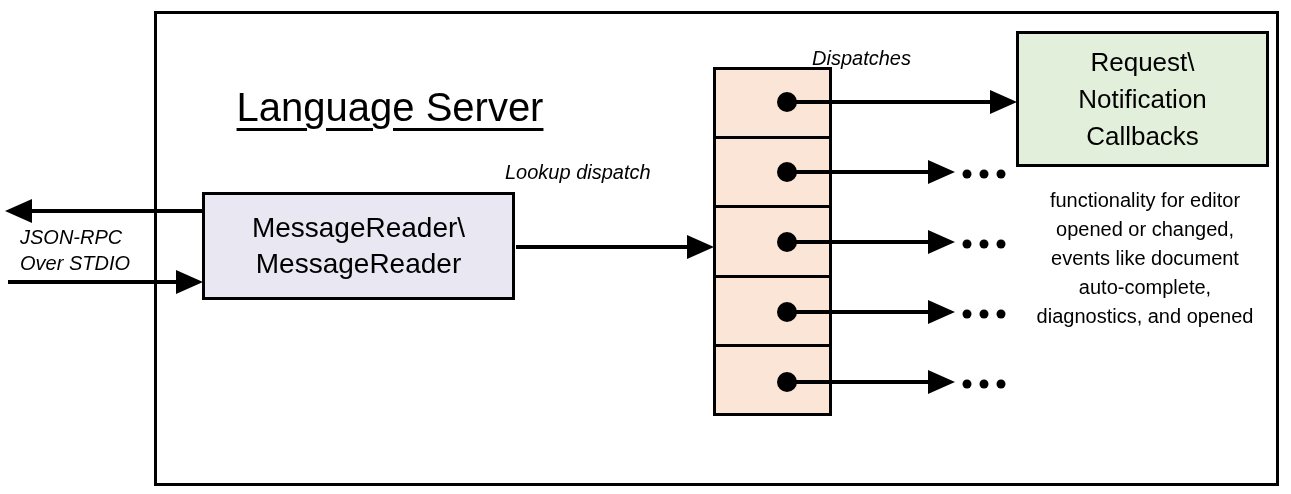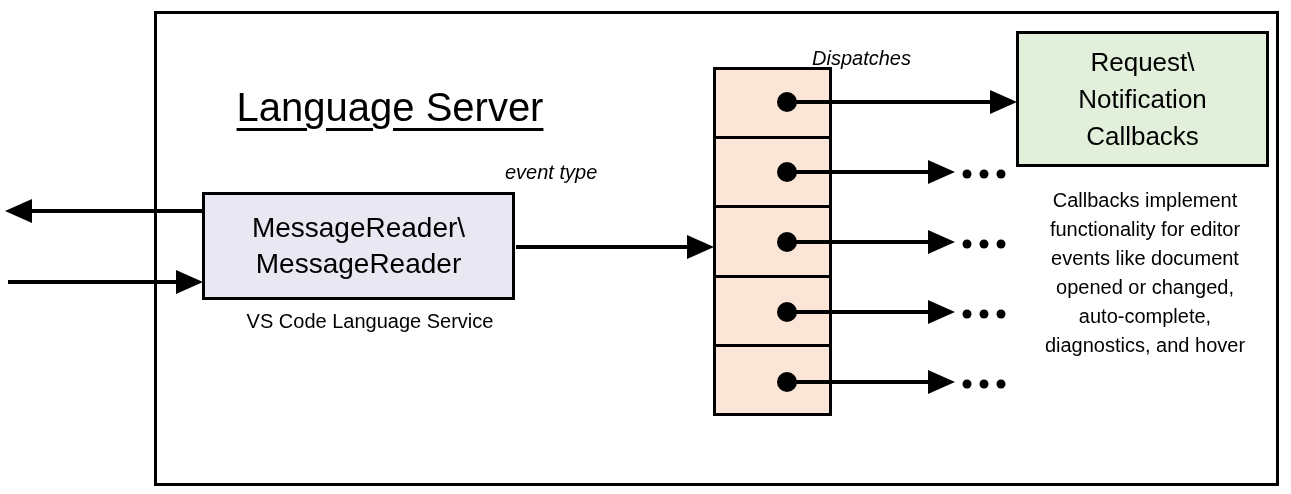--- a/index.html
+++ b/index.html
@@ -61,26 +61,29 @@
 
   <div class="abs outer-box"></div>
 
   <div class="abs title">Language Server</div>
 
   <div class="abs reader-box" style="background: rgb(233, 231, 242);">
     <div>MessageReader\</div>
     <div>MessageReader</div>
   </div>
   <div class="abs caption reader-caption">
-    <div>VS Code Language Service</div>
   </div>
 
+  <div class="abs flow-label io-label">
+    <div>JSON-RPC</div>
+    <div>Over STDIO</div>
+  </div>
 
   <div class="abs flow-label lookup-label">
-    <div>event type</div>
+    <div>Lookup dispatch</div>
   </div>
 
   <div class="abs flow-label dispatches-label">
     <div>Dispatches</div>
   </div>
 
   <div class="abs dispatch-map" style="background: rgb(251, 229, 214);">
     <div class="dm-cell"></div>
     <div class="dm-cell"></div>
     <div class="dm-cell"></div>
@@ -88,26 +91,25 @@
     <div class="dm-cell"></div>
   </div>
 
   <div class="abs callback-box" style="background: rgb(226, 239, 218);">
     <div>Request\</div>
     <div>Notification</div>
     <div>Callbacks</div>
   </div>
 
   <div class="abs note">
-    <div>Callbacks implement</div>
     <div>functionality for editor</div>
+    <div>opened or changed,</div>
     <div>events like document</div>
-    <div>opened or changed,</div>
     <div>auto-complete,</div>
-    <div>diagnostics, and hover</div>
+    <div>diagnostics, and opened</div>
   </div>
 
   <svg class="abs wires" viewBox="0 0 1291 494" xmlns="http://www.w3.org/2000/svg">
 
     <g>
       <line x1="202" y1="211" x2="30" y2="211" stroke="#000" stroke-width="4"></line>
       <polygon points="5,211 32,199 32,223" fill="#000"></polygon>
     </g>
 
     <g>

